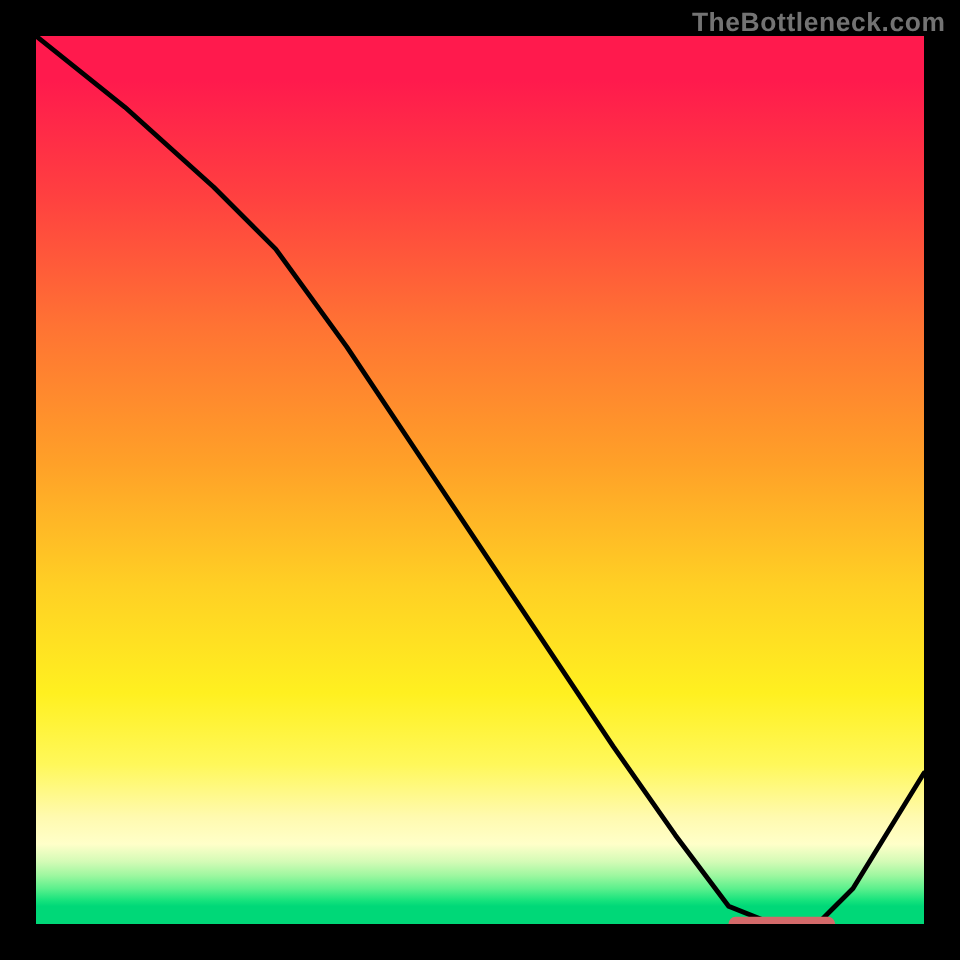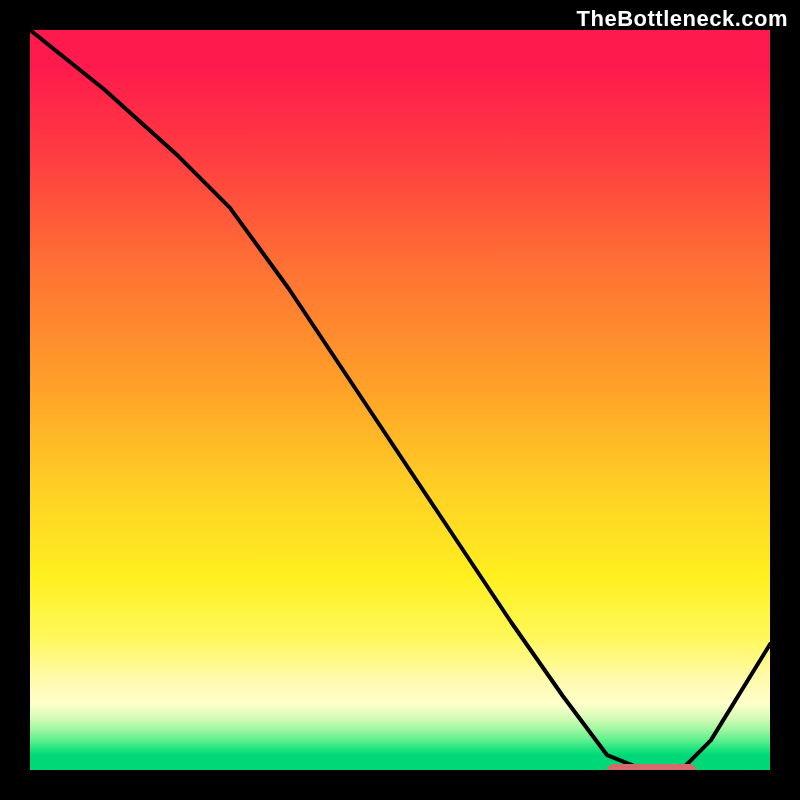--- a/index.html
+++ b/index.html
@@ -14,21 +14,21 @@
   .frame {
     position: relative;
     width: 800px;
     height: 800px;
     background: #000;
   }
   .watermark {
     position: absolute;
     top: 6px;
     right: 12px;
-    color: #ffffff;
+    color: #737373;
     font-size: 22px;
     font-weight: 600;
     letter-spacing: 0.5px;
     user-select: none;
   }
   .plot {
     position: absolute;
     left: 30px;
     top: 30px;
     width: 740px;

